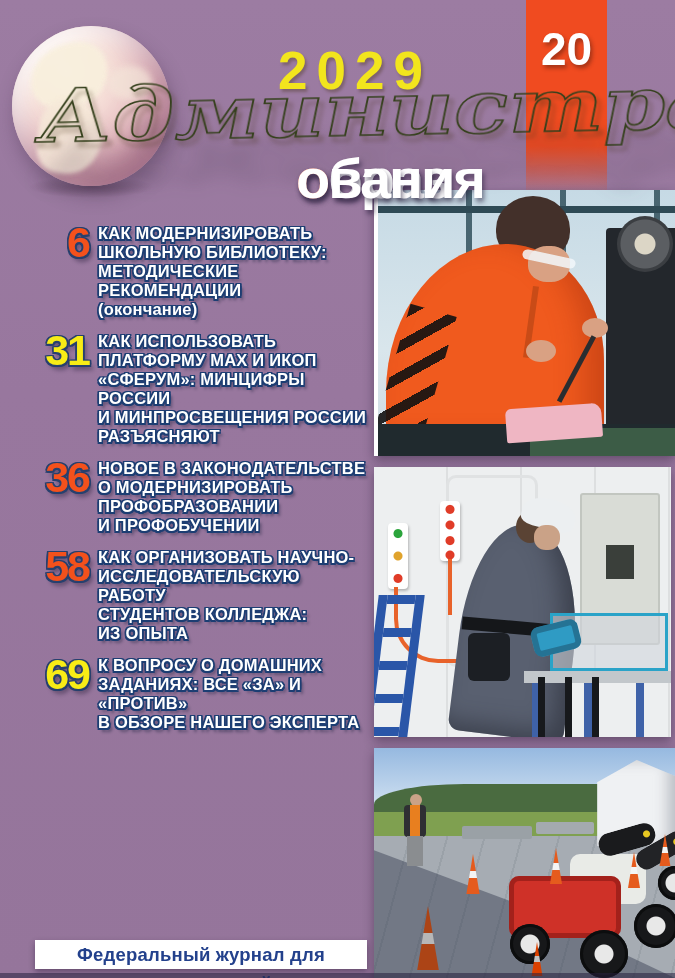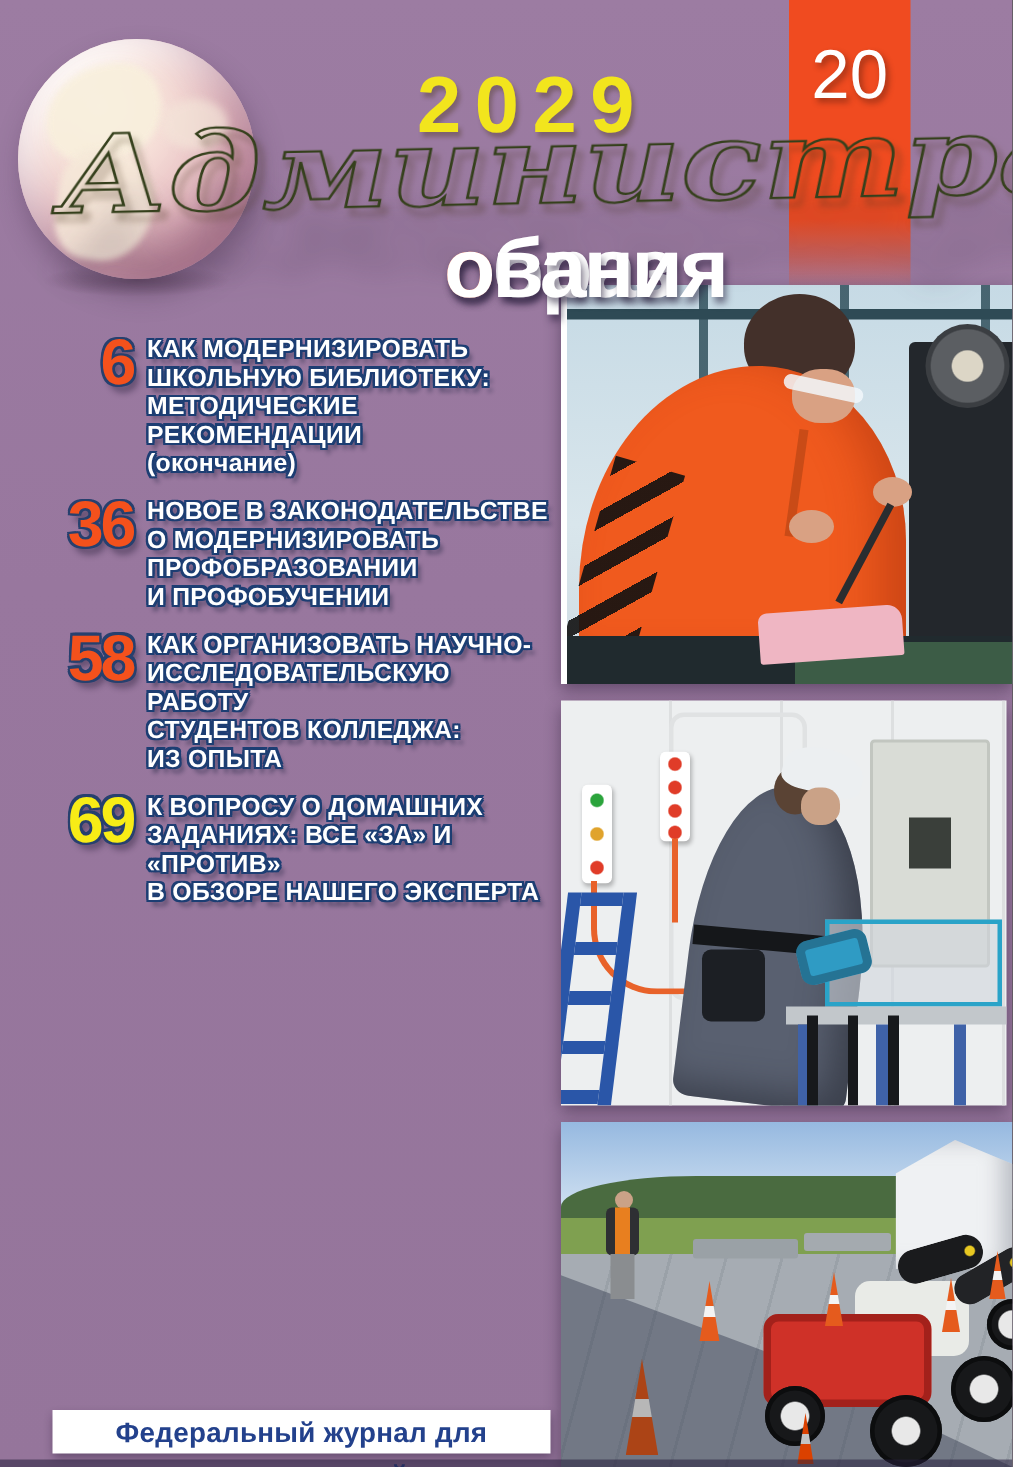--- a/index.html
+++ b/index.html
@@ -4,21 +4,21 @@
 <style>
   html,body{margin:0;padding:0;}
   body{font-family:"Liberation Sans",sans-serif;background:#555;}
   .page{position:relative;width:675px;height:978px;overflow:hidden;
         background:linear-gradient(180deg,#9c7ca2 0%,#98779e 40%,#95759b 100%);}
   .page *{position:absolute;box-sizing:border-box;}
 
   
   .issue-band{left:526px;top:0;width:81px;height:196px;z-index:2;
     background:linear-gradient(180deg,#f04b20 0,#f04b20 146px,rgba(240,75,32,.55) 170px,rgba(240,75,32,0) 196px);}
-  .issue-number{left:0;top:22px;width:100%;text-align:center;font-size:46px;font-weight:normal;color:#fff;
+  .issue-number{left:0;top:22px;width:100%;text-align:center;font-size:46px;font-weight:bold;color:#fff;
     text-shadow:2px 3px 4px rgba(60,20,10,.45);}
   .globe{left:12px;top:26px;width:158px;height:160px;border-radius:50%;z-index:1;overflow:hidden;
     background:radial-gradient(circle at 34% 28%,#fdf7f0 0%,#f6dfd8 28%,#e8bfc4 55%,#d4a2b4 78%,#bd8aa4 100%);
     box-shadow:inset -14px -20px 32px rgba(140,80,110,.55),inset 10px 12px 22px rgba(255,255,255,.8),3px 10px 18px rgba(60,40,65,.35);}
   .globe .land1{left:18px;top:18px;width:78px;height:64px;background:#f8efdc;opacity:.9;filter:blur(2px);
     border-radius:60% 40% 55% 45%;transform:rotate(-12deg);}
   .globe .land2{left:26px;top:74px;width:64px;height:74px;background:#f5e8d8;opacity:.85;filter:blur(2px);
     border-radius:45% 55% 60% 40%;transform:rotate(8deg);}
   .globe .land3{left:96px;top:40px;width:44px;height:34px;background:#f3e4d8;opacity:.7;filter:blur(3px);border-radius:50%;}
   .globe-shadow{left:28px;top:176px;width:126px;height:22px;border-radius:50%;z-index:0;
@@ -175,20 +175,28 @@
   <div class="toc-item">
     <div class="toc-num orange">6</div>
     <div class="toc-lines">КАК МОДЕРНИЗИРОВАТЬ
 ШКОЛЬНУЮ БИБЛИОТЕКУ:
 МЕТОДИЧЕСКИЕ РЕКОМЕНДАЦИИ
 (окончание)</div>
   </div>
 
 
 
+  <div class="toc-item">
+    <div class="toc-num yellow">31</div>
+    <div class="toc-lines">КАК ИСПОЛЬЗОВАТЬ
+ПЛАТФОРМУ MAX И ИКОП
+«СФЕРУМ»: МИНЦИФРЫ РОССИИ
+И МИНПРОСВЕЩЕНИЯ РОССИИ
+РАЗЪЯСНЯЮТ</div>
+  </div>
 
   <div class="toc-item">
     <div class="toc-num orange">36</div>
     <div class="toc-lines">НОВОЕ В ЗАКОНОДАТЕЛЬСТВЕ
 О МОДЕРНИЗИРОВАТЬ
 ПРОФОБРАЗОВАНИИ
 И ПРОФОБУЧЕНИИ</div>
   </div>
 
 

